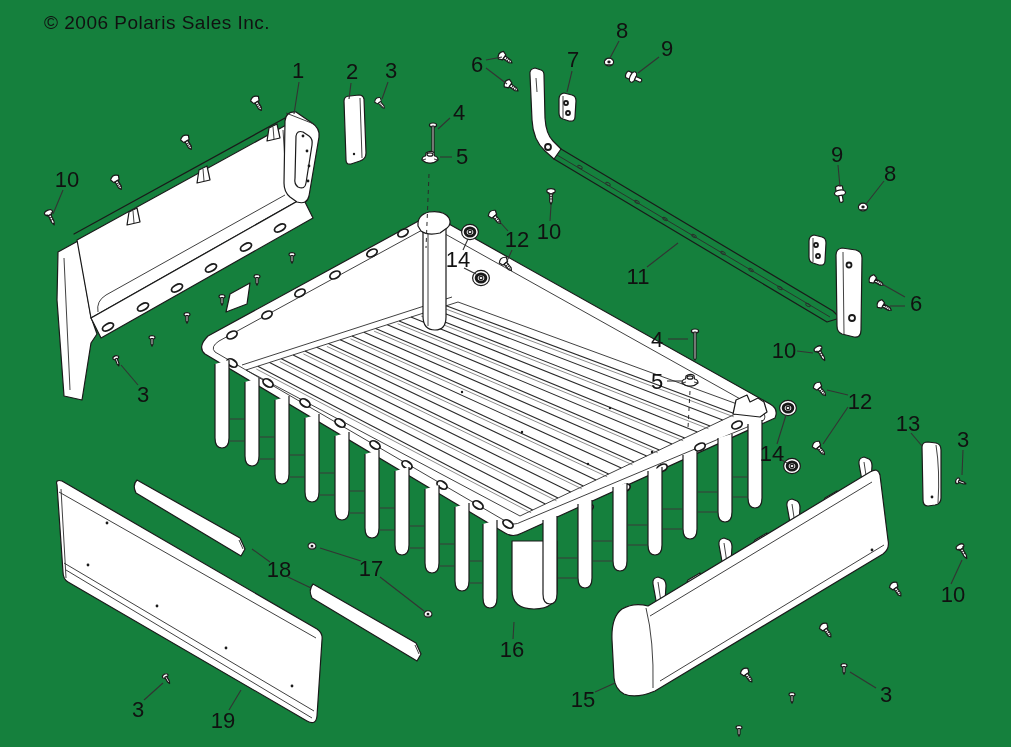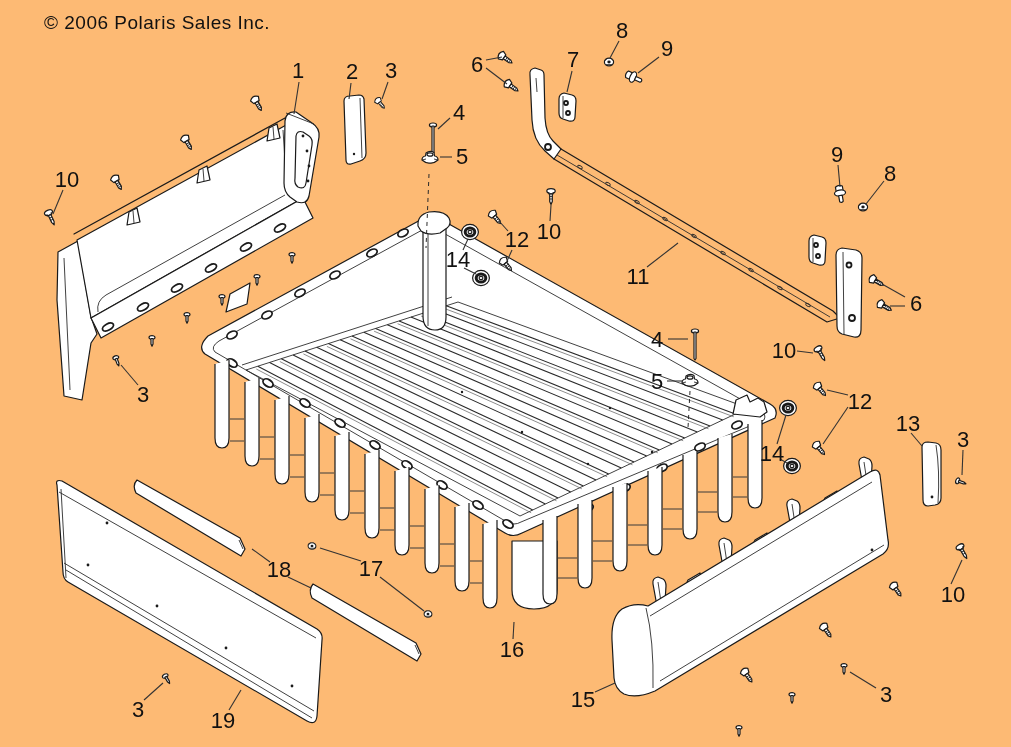--- a/index.html
+++ b/index.html
@@ -1,18 +1,18 @@
 <!DOCTYPE html>
 <html><head>
 <meta charset="utf-8">
 <style>
   html,body{margin:0;padding:0;background:#fff;}
   body{width:1011px;height:747px;position:relative;overflow:hidden;
        font-family:"Liberation Sans",sans-serif;}
-  .stage{position:absolute;inset:0;background:#fdba74;text-align:center;}
+  .stage{position:absolute;inset:0;background:#15803d;text-align:center;}
   .copyright{position:absolute;left:44px;top:12px;font-size:19px;color:#111;
              letter-spacing:.5px;}
   svg{position:absolute;left:0;top:0;}
   svg *{vector-effect:none;}
   .ln{stroke:#1a1a1a;fill:none;stroke-width:1.2;stroke-linejoin:round;stroke-linecap:round;}
   .lnf{stroke:#1a1a1a;fill:#ffffff;stroke-width:1.2;stroke-linejoin:round;}
   .thin{stroke:#2b2b2b;fill:none;stroke-width:.9;}
   .rib{stroke:#2a2a2a;fill:none;stroke-width:1.1;}
   .rib2{stroke:#5a5a5a;fill:none;stroke-width:.7;}
   .bar{stroke:#3a3a3a;fill:none;stroke-width:1;}

